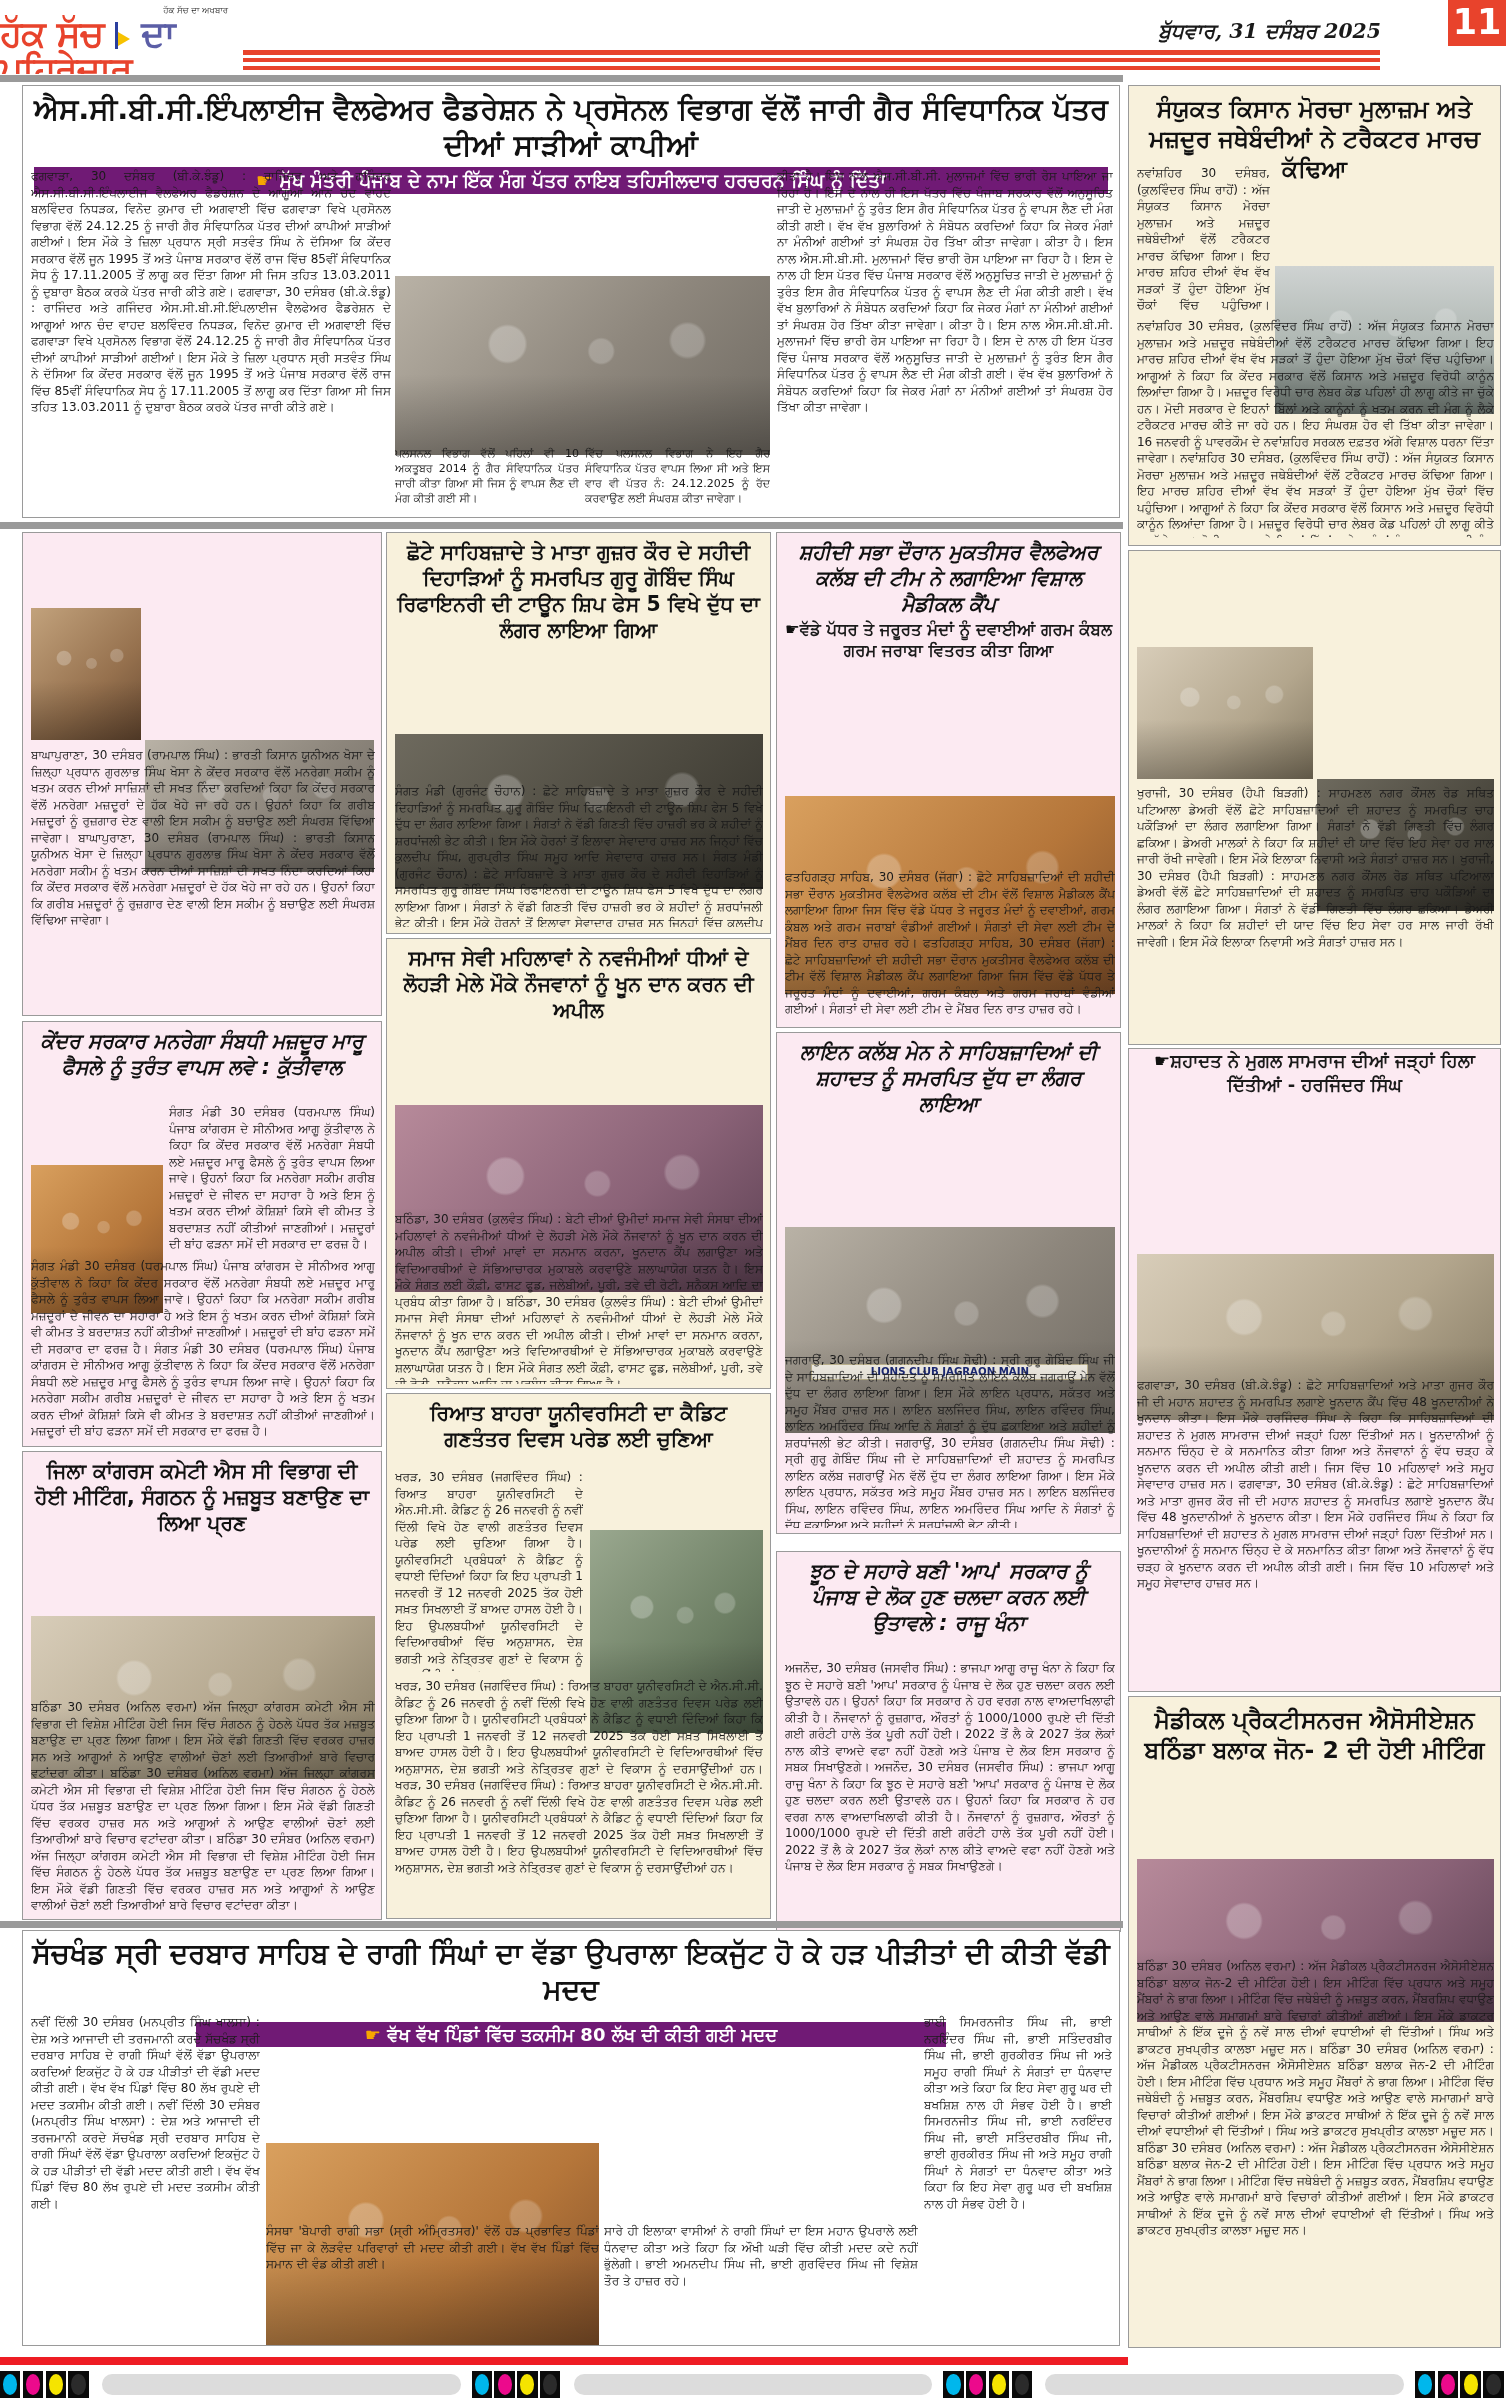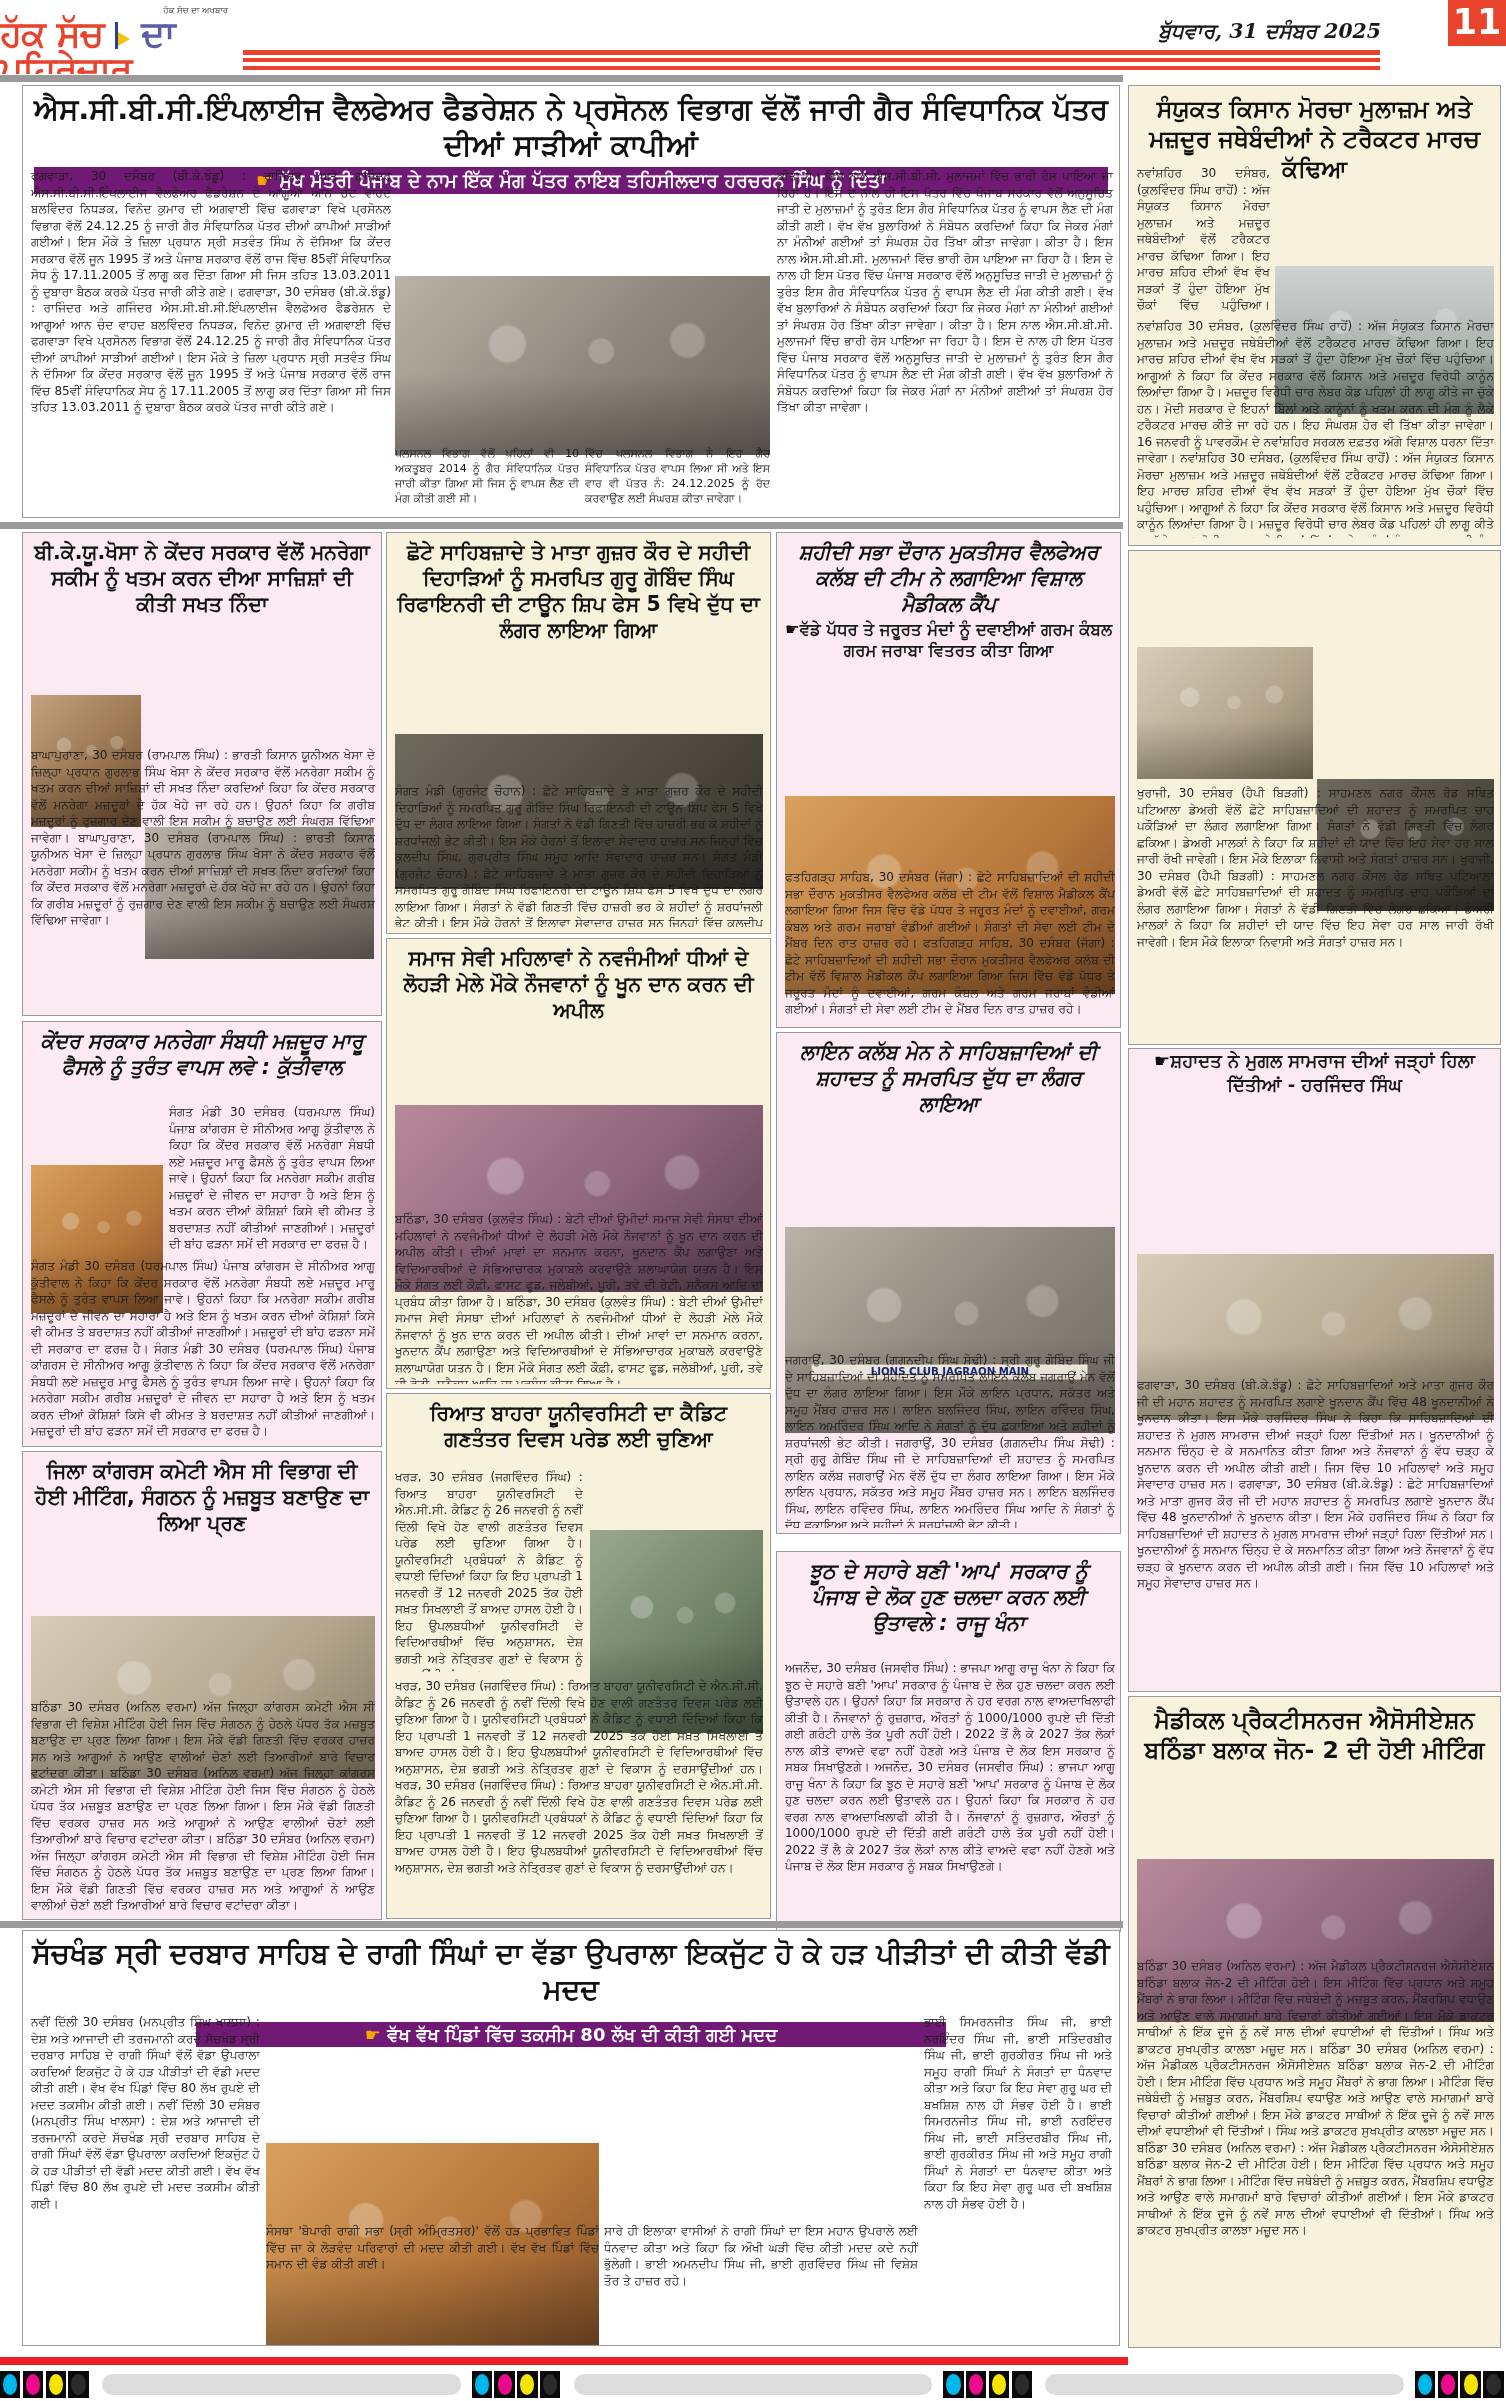--- a/index.html
+++ b/index.html
@@ -92,21 +92,20 @@
     <div class="abs ph" style="left:372px;top:79px;width:375px;height:179px;"></div>
 
     <div class="abs cap" style="left:372px;top:360px;width:184px;height:68px;">ਪਲਸਨਲ ਵਿਭਾਗ ਵੱਲੋਂ ਪਹਿਲਾਂ ਵੀ 10 ਅਕਤੂਬਰ 2014 ਨੂੰ ਗੈਰ ਸੰਵਿਧਾਨਿਕ ਪੱਤਰ ਜਾਰੀ ਕੀਤਾ ਗਿਆ ਸੀ ਜਿਸ ਨੂੰ ਵਾਪਸ ਲੈਣ ਦੀ ਮੰਗ ਕੀਤੀ ਗਈ ਸੀ।</div>
     <div class="abs cap" style="left:562px;top:360px;width:185px;height:68px;">ਵਿੱਚ ਪਲਸਨਲ ਵਿਭਾਗ ਨੇ ਇਹ ਗੈਰ ਸੰਵਿਧਾਨਿਕ ਪੱਤਰ ਵਾਪਸ ਲਿਆ ਸੀ ਅਤੇ ਇਸ ਵਾਰ ਵੀ ਪੱਤਰ ਨੰ: 24.12.2025 ਨੂੰ ਰੱਦ ਕਰਵਾਉਣ ਲਈ ਸੰਘਰਸ਼ ਕੀਤਾ ਜਾਵੇਗਾ।</div>
     <div class="abs body-txt" style="left:754px;top:82px;width:336px;height:344px;">ਕੀਤਾ ਹੈ। ਇਸ ਨਾਲ ਐਸ.ਸੀ.ਬੀ.ਸੀ. ਮੁਲਾਜਮਾਂ ਵਿੱਚ ਭਾਰੀ ਰੋਸ ਪਾਇਆ ਜਾ ਰਿਹਾ ਹੈ। ਇਸ ਦੇ ਨਾਲ ਹੀ ਇਸ ਪੱਤਰ ਵਿੱਚ ਪੰਜਾਬ ਸਰਕਾਰ ਵੱਲੋਂ ਅਨੁਸੂਚਿਤ ਜਾਤੀ ਦੇ ਮੁਲਾਜ਼ਮਾਂ ਨੂੰ ਤੁਰੰਤ ਇਸ ਗੈਰ ਸੰਵਿਧਾਨਿਕ ਪੱਤਰ ਨੂੰ ਵਾਪਸ ਲੈਣ ਦੀ ਮੰਗ ਕੀਤੀ ਗਈ। ਵੱਖ ਵੱਖ ਬੁਲਾਰਿਆਂ ਨੇ ਸੰਬੋਧਨ ਕਰਦਿਆਂ ਕਿਹਾ ਕਿ ਜੇਕਰ ਮੰਗਾਂ ਨਾ ਮੰਨੀਆਂ ਗਈਆਂ ਤਾਂ ਸੰਘਰਸ਼ ਹੋਰ ਤਿੱਖਾ ਕੀਤਾ ਜਾਵੇਗਾ। ਕੀਤਾ ਹੈ। ਇਸ ਨਾਲ ਐਸ.ਸੀ.ਬੀ.ਸੀ. ਮੁਲਾਜਮਾਂ ਵਿੱਚ ਭਾਰੀ ਰੋਸ ਪਾਇਆ ਜਾ ਰਿਹਾ ਹੈ। ਇਸ ਦੇ ਨਾਲ ਹੀ ਇਸ ਪੱਤਰ ਵਿੱਚ ਪੰਜਾਬ ਸਰਕਾਰ ਵੱਲੋਂ ਅਨੁਸੂਚਿਤ ਜਾਤੀ ਦੇ ਮੁਲਾਜ਼ਮਾਂ ਨੂੰ ਤੁਰੰਤ ਇਸ ਗੈਰ ਸੰਵਿਧਾਨਿਕ ਪੱਤਰ ਨੂੰ ਵਾਪਸ ਲੈਣ ਦੀ ਮੰਗ ਕੀਤੀ ਗਈ। ਵੱਖ ਵੱਖ ਬੁਲਾਰਿਆਂ ਨੇ ਸੰਬੋਧਨ ਕਰਦਿਆਂ ਕਿਹਾ ਕਿ ਜੇਕਰ ਮੰਗਾਂ ਨਾ ਮੰਨੀਆਂ ਗਈਆਂ ਤਾਂ ਸੰਘਰਸ਼ ਹੋਰ ਤਿੱਖਾ ਕੀਤਾ ਜਾਵੇਗਾ। ਕੀਤਾ ਹੈ। ਇਸ ਨਾਲ ਐਸ.ਸੀ.ਬੀ.ਸੀ. ਮੁਲਾਜਮਾਂ ਵਿੱਚ ਭਾਰੀ ਰੋਸ ਪਾਇਆ ਜਾ ਰਿਹਾ ਹੈ। ਇਸ ਦੇ ਨਾਲ ਹੀ ਇਸ ਪੱਤਰ ਵਿੱਚ ਪੰਜਾਬ ਸਰਕਾਰ ਵੱਲੋਂ ਅਨੁਸੂਚਿਤ ਜਾਤੀ ਦੇ ਮੁਲਾਜ਼ਮਾਂ ਨੂੰ ਤੁਰੰਤ ਇਸ ਗੈਰ ਸੰਵਿਧਾਨਿਕ ਪੱਤਰ ਨੂੰ ਵਾਪਸ ਲੈਣ ਦੀ ਮੰਗ ਕੀਤੀ ਗਈ। ਵੱਖ ਵੱਖ ਬੁਲਾਰਿਆਂ ਨੇ ਸੰਬੋਧਨ ਕਰਦਿਆਂ ਕਿਹਾ ਕਿ ਜੇਕਰ ਮੰਗਾਂ ਨਾ ਮੰਨੀਆਂ ਗਈਆਂ ਤਾਂ ਸੰਘਰਸ਼ ਹੋਰ ਤਿੱਖਾ ਕੀਤਾ ਜਾਵੇਗਾ।</div>
   </div>
 
   <div class="abs grayrule" style="left:0;top:522px;width:1123px;height:7px;"></div>
 
   <div class="abs blk bg-pink" style="left:22px;top:532px;width:360px;height:484px;">
-    <div class="hl hl-md" style="padding:6.3px 6.3px 3.1px;">ਬੀ.ਕੇ.ਯੂ.ਖੋਸਾ ਨੇ ਕੇਂਦਰ ਸਰਕਾਰ ਵੱਲੋਂ ਮਨਰੇਗਾ ਸਕੀਮ ਨੂੰ ਖਤਮ ਕਰਨ ਦੀਆ ਸਾਜ਼ਿਸ਼ਾਂ ਦੀ ਕੀਤੀ ਸਖਤ ਨਿੰਦਾ</div>
     <div class="abs ph ph-warm" style="left:7.9px;top:75px;width:110px;height:132px;"></div>
     <div class="abs ph" style="left:122px;top:75px;width:229px;height:132px;"></div>
     <div class="abs body-txt" style="left:7.9px;top:214px;width:344px;height:262px;">ਬਾਘਾਪੁਰਾਣਾ, 30 ਦਸੰਬਰ (ਰਾਮਪਾਲ ਸਿੰਘ) : ਭਾਰਤੀ ਕਿਸਾਨ ਯੂਨੀਅਨ ਖੋਸਾ ਦੇ ਜ਼ਿਲ੍ਹਾ ਪ੍ਰਧਾਨ ਗੁਰਲਾਭ ਸਿੰਘ ਖੋਸਾ ਨੇ ਕੇਂਦਰ ਸਰਕਾਰ ਵੱਲੋਂ ਮਨਰੇਗਾ ਸਕੀਮ ਨੂੰ ਖਤਮ ਕਰਨ ਦੀਆਂ ਸਾਜ਼ਿਸ਼ਾਂ ਦੀ ਸਖਤ ਨਿੰਦਾ ਕਰਦਿਆਂ ਕਿਹਾ ਕਿ ਕੇਂਦਰ ਸਰਕਾਰ ਵੱਲੋਂ ਮਨਰੇਗਾ ਮਜ਼ਦੂਰਾਂ ਦੇ ਹੱਕ ਖੋਹੇ ਜਾ ਰਹੇ ਹਨ। ਉਹਨਾਂ ਕਿਹਾ ਕਿ ਗਰੀਬ ਮਜ਼ਦੂਰਾਂ ਨੂੰ ਰੁਜ਼ਗਾਰ ਦੇਣ ਵਾਲੀ ਇਸ ਸਕੀਮ ਨੂੰ ਬਚਾਉਣ ਲਈ ਸੰਘਰਸ਼ ਵਿੱਢਿਆ ਜਾਵੇਗਾ। ਬਾਘਾਪੁਰਾਣਾ, 30 ਦਸੰਬਰ (ਰਾਮਪਾਲ ਸਿੰਘ) : ਭਾਰਤੀ ਕਿਸਾਨ ਯੂਨੀਅਨ ਖੋਸਾ ਦੇ ਜ਼ਿਲ੍ਹਾ ਪ੍ਰਧਾਨ ਗੁਰਲਾਭ ਸਿੰਘ ਖੋਸਾ ਨੇ ਕੇਂਦਰ ਸਰਕਾਰ ਵੱਲੋਂ ਮਨਰੇਗਾ ਸਕੀਮ ਨੂੰ ਖਤਮ ਕਰਨ ਦੀਆਂ ਸਾਜ਼ਿਸ਼ਾਂ ਦੀ ਸਖਤ ਨਿੰਦਾ ਕਰਦਿਆਂ ਕਿਹਾ ਕਿ ਕੇਂਦਰ ਸਰਕਾਰ ਵੱਲੋਂ ਮਨਰੇਗਾ ਮਜ਼ਦੂਰਾਂ ਦੇ ਹੱਕ ਖੋਹੇ ਜਾ ਰਹੇ ਹਨ। ਉਹਨਾਂ ਕਿਹਾ ਕਿ ਗਰੀਬ ਮਜ਼ਦੂਰਾਂ ਨੂੰ ਰੁਜ਼ਗਾਰ ਦੇਣ ਵਾਲੀ ਇਸ ਸਕੀਮ ਨੂੰ ਬਚਾਉਣ ਲਈ ਸੰਘਰਸ਼ ਵਿੱਢਿਆ ਜਾਵੇਗਾ।</div>
   </div>
 
   <div class="abs blk bg-pink" style="left:22px;top:1021px;width:360px;height:426px;">
     <div class="hl hl-md hl-it" style="padding:6.3px 6.3px 3.1px;">ਕੇਂਦਰ ਸਰਕਾਰ ਮਨਰੇਗਾ ਸੰਬਧੀ ਮਜ਼ਦੂਰ ਮਾਰੂ ਫੈਸਲੇ ਨੂੰ ਤੁਰੰਤ ਵਾਪਸ ਲਵੇ : ਕੁੱਤੀਵਾਲ</div>
     <div class="abs ph ph-orange" style="left:7.9px;top:82px;width:132px;height:148px;"></div>
     <div class="abs body-txt" style="left:146px;top:82px;width:206px;height:148px;">ਸੰਗਤ ਮੰਡੀ 30 ਦਸੰਬਰ (ਧਰਮਪਾਲ ਸਿੰਘ) ਪੰਜਾਬ ਕਾਂਗਰਸ ਦੇ ਸੀਨੀਅਰ ਆਗੂ ਕੁੱਤੀਵਾਲ ਨੇ ਕਿਹਾ ਕਿ ਕੇਂਦਰ ਸਰਕਾਰ ਵੱਲੋਂ ਮਨਰੇਗਾ ਸੰਬਧੀ ਲਏ ਮਜ਼ਦੂਰ ਮਾਰੂ ਫੈਸਲੇ ਨੂੰ ਤੁਰੰਤ ਵਾਪਸ ਲਿਆ ਜਾਵੇ। ਉਹਨਾਂ ਕਿਹਾ ਕਿ ਮਨਰੇਗਾ ਸਕੀਮ ਗਰੀਬ ਮਜ਼ਦੂਰਾਂ ਦੇ ਜੀਵਨ ਦਾ ਸਹਾਰਾ ਹੈ ਅਤੇ ਇਸ ਨੂੰ ਖਤਮ ਕਰਨ ਦੀਆਂ ਕੋਸ਼ਿਸ਼ਾਂ ਕਿਸੇ ਵੀ ਕੀਮਤ ਤੇ ਬਰਦਾਸ਼ਤ ਨਹੀਂ ਕੀਤੀਆਂ ਜਾਣਗੀਆਂ। ਮਜ਼ਦੂਰਾਂ ਦੀ ਬਾਂਹ ਫੜਨਾ ਸਮੇਂ ਦੀ ਸਰਕਾਰ ਦਾ ਫਰਜ਼ ਹੈ।</div>
     <div class="abs body-txt" style="left:7.9px;top:236px;width:344px;height:182px;">ਸੰਗਤ ਮੰਡੀ 30 ਦਸੰਬਰ (ਧਰਮਪਾਲ ਸਿੰਘ) ਪੰਜਾਬ ਕਾਂਗਰਸ ਦੇ ਸੀਨੀਅਰ ਆਗੂ ਕੁੱਤੀਵਾਲ ਨੇ ਕਿਹਾ ਕਿ ਕੇਂਦਰ ਸਰਕਾਰ ਵੱਲੋਂ ਮਨਰੇਗਾ ਸੰਬਧੀ ਲਏ ਮਜ਼ਦੂਰ ਮਾਰੂ ਫੈਸਲੇ ਨੂੰ ਤੁਰੰਤ ਵਾਪਸ ਲਿਆ ਜਾਵੇ। ਉਹਨਾਂ ਕਿਹਾ ਕਿ ਮਨਰੇਗਾ ਸਕੀਮ ਗਰੀਬ ਮਜ਼ਦੂਰਾਂ ਦੇ ਜੀਵਨ ਦਾ ਸਹਾਰਾ ਹੈ ਅਤੇ ਇਸ ਨੂੰ ਖਤਮ ਕਰਨ ਦੀਆਂ ਕੋਸ਼ਿਸ਼ਾਂ ਕਿਸੇ ਵੀ ਕੀਮਤ ਤੇ ਬਰਦਾਸ਼ਤ ਨਹੀਂ ਕੀਤੀਆਂ ਜਾਣਗੀਆਂ। ਮਜ਼ਦੂਰਾਂ ਦੀ ਬਾਂਹ ਫੜਨਾ ਸਮੇਂ ਦੀ ਸਰਕਾਰ ਦਾ ਫਰਜ਼ ਹੈ। ਸੰਗਤ ਮੰਡੀ 30 ਦਸੰਬਰ (ਧਰਮਪਾਲ ਸਿੰਘ) ਪੰਜਾਬ ਕਾਂਗਰਸ ਦੇ ਸੀਨੀਅਰ ਆਗੂ ਕੁੱਤੀਵਾਲ ਨੇ ਕਿਹਾ ਕਿ ਕੇਂਦਰ ਸਰਕਾਰ ਵੱਲੋਂ ਮਨਰੇਗਾ ਸੰਬਧੀ ਲਏ ਮਜ਼ਦੂਰ ਮਾਰੂ ਫੈਸਲੇ ਨੂੰ ਤੁਰੰਤ ਵਾਪਸ ਲਿਆ ਜਾਵੇ। ਉਹਨਾਂ ਕਿਹਾ ਕਿ ਮਨਰੇਗਾ ਸਕੀਮ ਗਰੀਬ ਮਜ਼ਦੂਰਾਂ ਦੇ ਜੀਵਨ ਦਾ ਸਹਾਰਾ ਹੈ ਅਤੇ ਇਸ ਨੂੰ ਖਤਮ ਕਰਨ ਦੀਆਂ ਕੋਸ਼ਿਸ਼ਾਂ ਕਿਸੇ ਵੀ ਕੀਮਤ ਤੇ ਬਰਦਾਸ਼ਤ ਨਹੀਂ ਕੀਤੀਆਂ ਜਾਣਗੀਆਂ। ਮਜ਼ਦੂਰਾਂ ਦੀ ਬਾਂਹ ਫੜਨਾ ਸਮੇਂ ਦੀ ਸਰਕਾਰ ਦਾ ਫਰਜ਼ ਹੈ।</div>

